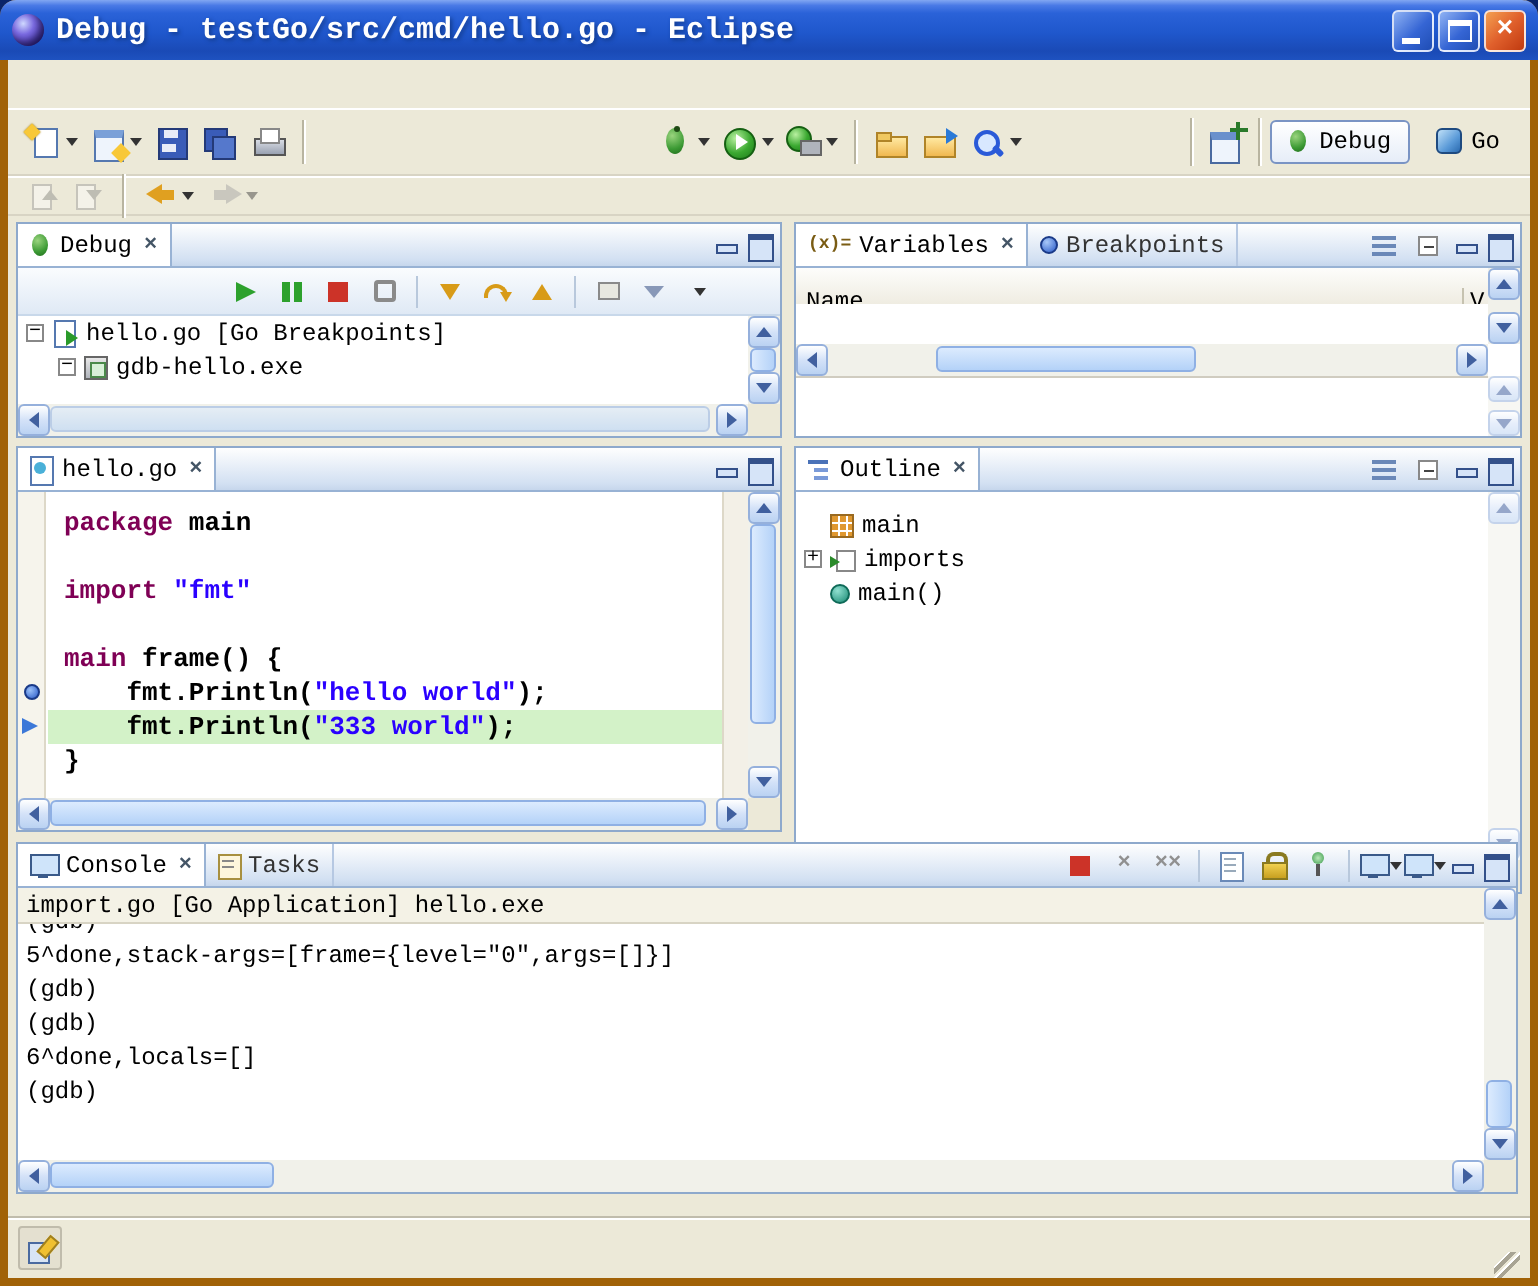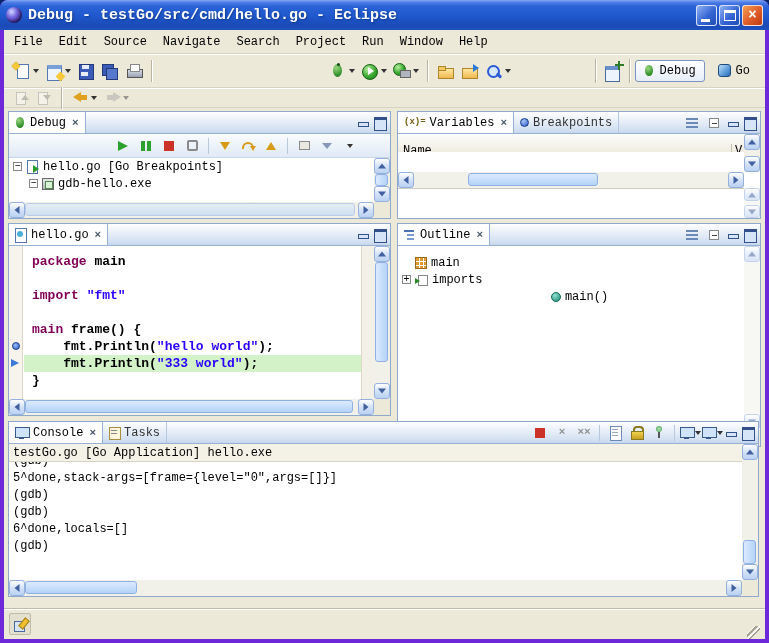--- a/index.html
+++ b/index.html
@@ -1,18 +1,18 @@
 <!DOCTYPE html>
 <html style="--keyword-color: #7f0055; --string-color: #2a00ff; --current-line-color: #d3f2c8;"><head>
 <meta charset="utf-8">
 <style>
 *{margin:0;padding:0;box-sizing:border-box}
 html,body{width:769px;height:643px;overflow:hidden;background:#0a246a}
 body{font-family:"Liberation Mono","DejaVu Sans Mono",monospace;font-size:12px;color:#000;position:relative}
-#window{position:absolute;inset:0;background:#6d28d9;border-radius:8px 8px 0 0}
+#window{position:absolute;inset:0;background:#a16207;border-radius:8px 8px 0 0}
 
 
 #titlebar{position:absolute;left:0;right:0;top:0;height:30px;border-radius:8px 8px 0 0;display:flex;align-items:center;gap:6px;padding:0 6px;
 background:linear-gradient(180deg,#82a7f2 0%,#4a7ae6 9%,#2a62d8 22%,#1f57cc 55%,#1a4ab6 85%,#1e52c0 100%)}
 #title-text{color:#fff;font-weight:bold;font-size:15px;white-space:nowrap;text-shadow:1px 1px 2px #123a8a}
 .appic{width:16px;height:16px;border-radius:50%;fl  ex:none;background:radial-gradient(circle at 35% 30%,#cfd8ff 0%,#7a6ae0 35%,#3a2a9a 75%,#201060 100%);box-shadow:inset -2px -2px 3px rgba(0,0,0,.4)}
 .caps{margin-left:auto;display:flex;gap:2px}
 .cap{width:21px;height:21px;border-radius:3px;border:1px solid rgba(255,255,255,.8);position:relative;display:flex;align-items:center;justify-content:center;color:#fff;font-weight:bold;font-size:14px}
 .cap.bl{background:linear-gradient(135deg,#8fb2f4,#3565d4 55%,#1f4db4)}
 .cap.close{background:linear-gradient(135deg,#f4a050,#e0602c 50%,#c03a10)}
@@ -210,31 +210,20 @@
         </span>
       <span class="cap bl">
           <span class="gmax"></span>
         </span>
       <span class="cap close">×</span>
     </span>
   </div>
 
   <div id="client">
 
-    <div id="menubar">
-        <span class="menu-item">File</span>
-        <span class="menu-item">Edit</span>
-        <span class="menu-item">Source</span>
-        <span class="menu-item">Navigate</span>
-        <span class="menu-item">Search</span>
-        <span class="menu-item">Project</span>
-        <span class="menu-item">Run</span>
-        <span class="menu-item">Window</span>
-        <span class="menu-item">Help</span>
-      </div>
 
     <div id="toolbar1">
       <span class="tbtn">
           <span class="ic ic-new"></span>
           <span class="chev"></span>
         </span>
       <span class="tbtn">
           <span class="ic ic-wiz"></span>
           <span class="chev"></span>
         </span>
@@ -510,21 +499,21 @@
           <div class="tree-row" style="padding-left: 4px;">
             <span class="exp-sp"></span>
             <span class="tico ic-package"></span>
             <span class="tree-label">main</span>
           </div>
           <div class="tree-row" style="padding-left: 4px;">
             <span class="exp">+</span>
             <span class="tico ic-imports"></span>
             <span class="tree-label">imports</span>
           </div>
-          <div class="tree-row" style="padding-left: 4px; justify-content: center;">
+          <div class="tree-row" style="padding-left: 4px;">
             <span class="exp-sp"></span>
             <span class="tico ic-function"></span>
             <span class="tree-label">main()</span>
           </div>
         </div>
       <div class="vsb pale" style="right:0;top:22px;width:16px;bottom:16px">
         <span class="sbtn" style="top:0;left:0">
             <span class="tri tri-up"></span>
           </span>
         <span class="sbtn" style="bottom:0;left:0">
@@ -579,21 +568,21 @@
               <span class="chev"></span>
             </span>
           <span class="tbi">
               <span class="i-mon"></span>
               <span class="chev"></span>
             </span>
           <span class="vm vm-min"></span>
           <span class="vm vm-max"></span>
         </div>
       </div>
-      <div id="console-header">testGo.go [Go Application] hello.exe</div>
+      <div id="console-header">import.go [Go Application] hello.exe</div>
       <div id="console-body">
         <div id="console-output">
             <div class="console-line">(gdb) </div>
             <div class="console-line">5^done,stack-args=[frame={level="0",args=[]}]</div>
             <div class="console-line">(gdb) </div>
             <div class="console-line">(gdb) </div>
             <div class="console-line">6^done,locals=[]</div>
             <div class="console-line">(gdb) </div>
           </div>
       </div>

